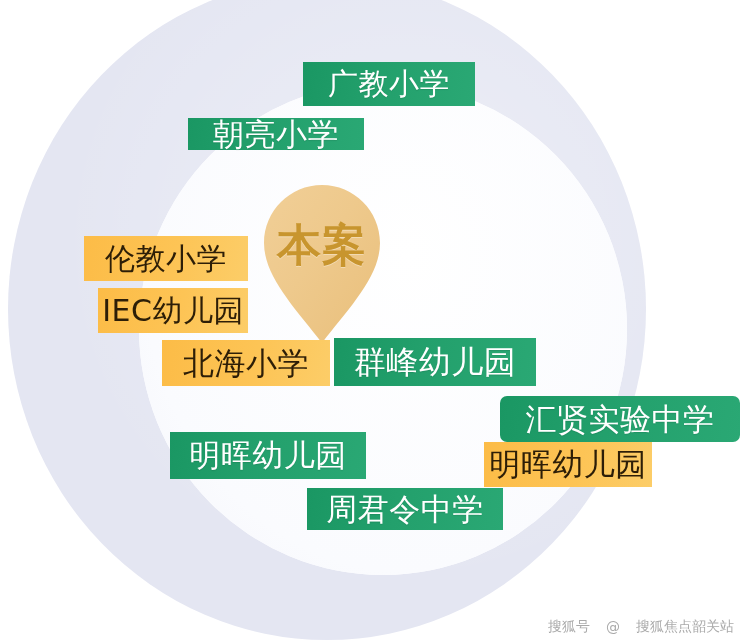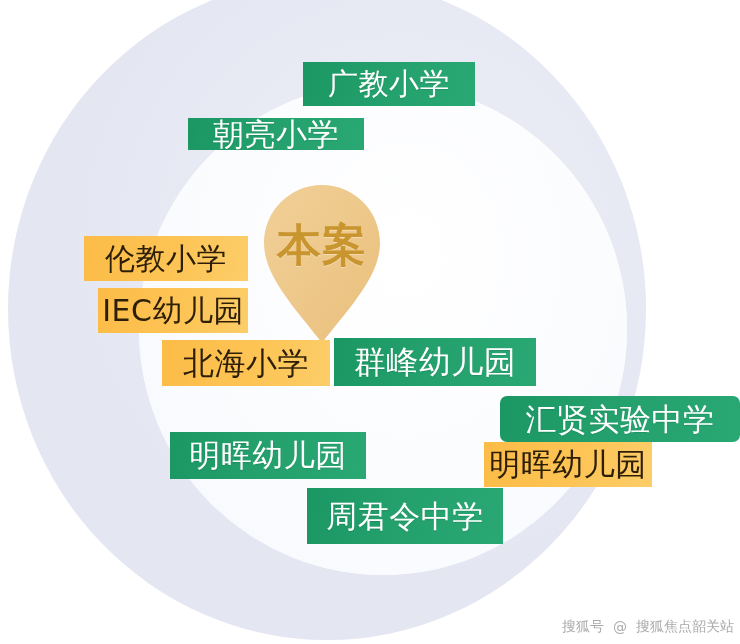--- a/index.html
+++ b/index.html
@@ -107,21 +107,21 @@
     color: #2d1e07;
   }
 
   
   .watermark {
     position: absolute;
     right: 6px;
     bottom: 8px;
     display: flex;
     align-items: center;
-    gap: 9px;
+    gap: 16px;
     color: #8d8d8d;
     font-size: 14px;
     opacity: 0.75;
     font-family: "DejaVu Sans", "Liberation Sans", sans-serif;
   }
   .watermark .wm-at {
     font-size: 14px;
   }
 </style>
 </head>
@@ -167,21 +167,21 @@
       </div>
       <div class="chip green" style="left: 500px; top: 396px; width: 240px; height: 46px; font-size: 31px; border-radius: 7px;">
         <span>汇贤实验中学</span>
       </div>
       <div class="chip orange" style="left: 484px; top: 442px; width: 168px; height: 45px; font-size: 31px;">
         <span>明晖幼儿园</span>
       </div>
       <div class="chip green" style="left: 170px; top: 432px; width: 196px; height: 47px; font-size: 31px;">
         <span>明晖幼儿园</span>
       </div>
-      <div class="chip green" style="left: 307px; top: 488px; width: 196px; height: 56px; font-size: 31px;">
+      <div class="chip green" style="left: 307px; top: 488px; width: 196px; height: 42px; font-size: 31px;">
         <span>周君令中学</span>
       </div>
     </div>
 
   <div class="watermark">
     <span>搜狐号</span>
     <span class="wm-at">@</span>
     <span>搜狐焦点韶关站</span>
   </div>
 

